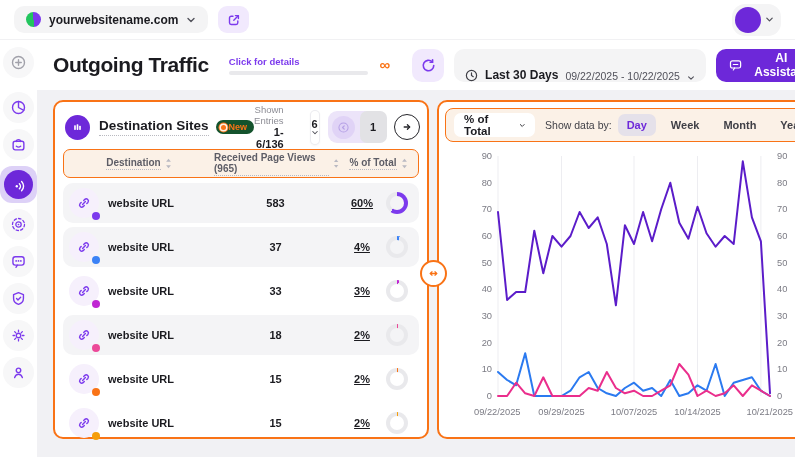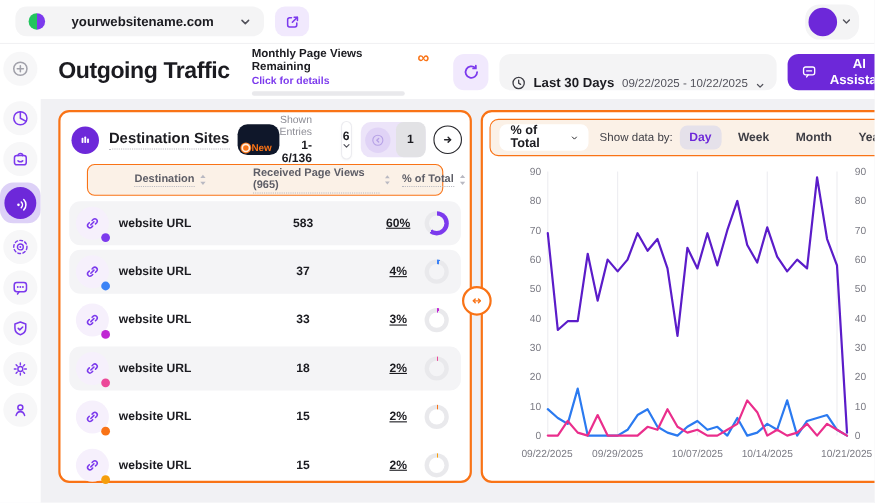--- a/index.html
+++ b/index.html
@@ -2,21 +2,21 @@
 <html><head>
 <meta charset="utf-8">
 <style>
   * { box-sizing: border-box; }
   body {
     margin: 0; width: 795px; height: 457px; overflow: hidden;
     font-family: "Liberation Sans", sans-serif; background: #fff; color: #1b1b20;
   }
   
   .topbar { height: 40px; display: flex; align-items: center; gap: 10px; padding: 0 14px; background: #fff; border-bottom: 1px solid #f1f1f3; }
-  .site-pill { display: flex; align-items: center; gap: 24px; background: #f4f4f5; border-radius: 10px; height: 27px; padding: 0 12px; font-size: 12px; font-weight: 700; cursor: pointer; }
+  .site-pill { display: flex; align-items: center; gap: 8px; background: #f4f4f5; border-radius: 10px; height: 27px; padding: 0 12px; font-size: 12px; font-weight: 700; cursor: pointer; }
   .logo { width: 15px; height: 15px; border-radius: 50%; background: conic-gradient(from 0deg, #7c3aed 0 50%, #22c55e 50% 100%); box-shadow: inset 0 0 0 2px #fff0; }
   .ext-btn { width: 31px; height: 27px; border: none; background: #f1e9fd; border-radius: 9px; color: #7c3aed; display: flex; align-items: center; justify-content: center; cursor: pointer; }
   .avatar-pill { margin-left: auto; display: flex; align-items: center; gap: 4px; background: #f4f4f5; border-radius: 13px; padding: 3px 7px 3px 3px; cursor: pointer; }
   .avatar { width: 26px; height: 26px; border-radius: 50%; background: #6d28d9; }
   .chev { color: #52525b; display: flex; }
   
   .app { display: flex; height: 417px; }
   .sidebar { width: 46px; background: #fff; display: flex; flex-direction: column; align-items: center; padding-top: 7px; gap: 6px; }
   .nav-item { width: 31px; height: 31px; border-radius: 50%; background: #f7f7f8; display: flex; align-items: center; justify-content: center; color: #7c3aed; cursor: pointer; flex: none; }
   .nav-item.muted { color: #a1a1aa; margin-bottom: 8px; }
@@ -39,32 +39,32 @@
   .ai-btn { height: 33px; background: #6d28d9; color: #fff; border: none; border-radius: 10px; display: flex; align-items: center; gap: 7px; padding: 0 13px; font-size: 12px; font-weight: 700; cursor: pointer; font-family: inherit; }
   
   .content { flex: 1; background: #f1f1f4; position: relative; padding: 10px 9px 0 16px; display: flex; gap: 8px; }
   .panel { background: #fff; border: 2px solid #f97316; border-radius: 10px; height: 339px; }
   .panel-table { width: 376px; padding: 4px 8px; }
   .panel-chart { flex: 1; padding: 4px 6px; display: flex; flex-direction: column; }
   
   .panel-head { display: flex; align-items: center; height: 42px; padding: 0 2px; }
   .ds-icon { width: 25px; height: 25px; border-radius: 50%; background: #6d28d9; display: flex; align-items: center; justify-content: center; margin-right: 9px; flex: none; }
   .ds-title { font-size: 13.5px; font-weight: 800; border-bottom: 1px dotted #b9b9c0; padding-bottom: 2px; white-space: nowrap; }
-  .new-badge { margin-left: 7px; background: #0f172a; color: #f97316; font-size: 9px; font-weight: 700; border-radius: 9px; padding: 16px 7px 2px 5px; display: flex; align-items: center; gap: 3px; }
+  .new-badge { margin-left: 7px; background: #14532d; color: #f97316; font-size: 9px; font-weight: 700; border-radius: 9px; padding: 2px 7px 2px 5px; display: flex; align-items: center; gap: 3px; }
   .new-badge::before { content: ""; width: 5px; height: 5px; border-radius: 50%; background: #f97316; box-shadow: 0 0 0 1.5px #fdeee0, 0 0 0 2.5px #f97316; }
   .shown { margin-left: auto; text-align: right; margin-right: 27px; }
   .shown-label { font-size: 9.5px; color: #8e8e96; }
   .shown-value { font-size: 11px; font-weight: 800; }
   .size-select { width: 30px; height: 33px; background: #fff; border-radius: 8px; box-shadow: 0 0 0 1px #ececf0, 0 1px 3px rgba(0,0,0,.08); display: flex; flex-direction: column; align-items: center; justify-content: center; font-size: 11px; font-weight: 700; cursor: pointer; margin-right: 9px; line-height: 1.1; }
   .pager { display: flex; align-items: center; background: #ece4f9; border-radius: 9px; height: 32px; padding-left: 4px; }
   .pg-prev { width: 23px; height: 23px; border-radius: 50%; background: #e0d3f6; color: #b6a1e6; display: flex; align-items: center; justify-content: center; border: none; }
   .pg-num { width: 27px; height: 32px; background: #e2e2e5; display: flex; align-items: center; justify-content: center; font-size: 11px; font-weight: 700; border-radius: 7px; margin-left: 5px; }
   .pg-next { width: 26px; height: 26px; border-radius: 50%; border: 1.6px solid #26262b; background: #fff; display: flex; align-items: center; justify-content: center; margin-left: 7px; cursor: pointer; color: #26262b; }
   
-  .cols-head { display: grid; grid-template-columns: 150px 125px 48px 31px; align-items: center; height: 29px; background: #fbf1e7; border: 1.5px solid #f97316; border-radius: 7px; margin: 1px 16px 5px; }
+  .cols-head { display: grid; grid-template-columns: 150px 125px 48px 31px; align-items: center; height: 29px; background: #fbf1e7; border: 1.5px solid #f97316; border-radius: 7px; margin: 1px 0 5px; }
   .col-label { font-size: 10px; color: #5d5d66; font-weight: 600; justify-self: center; display: flex; align-items: center; gap: 4px; }
   .col-label .txt { border-bottom: 1px dotted #b9b9c0; padding-bottom: 1px; }
   .rows { display: flex; flex-direction: column; gap: 4px; }
   .t-row { display: grid; grid-template-columns: 150px 125px 48px 31px; align-items: center; height: 40px; border-radius: 10px; --hole: #fff; cursor: pointer; }
   .t-row.shaded { background: #f4f4f6; --hole: #f4f4f6; }
   .cell-dest { display: flex; align-items: center; gap: 9px; padding-left: 6px; }
   .link-wrap { position: relative; width: 30px; height: 30px; border-radius: 50%; background: #f6f0fc; display: flex; align-items: center; justify-content: center; flex: none; }
   .dot { position: absolute; right: -1px; bottom: -2px; width: 8px; height: 8px; border-radius: 50%; }
   .row-label { font-size: 11px; font-weight: 600; }
   .row-views { font-size: 11px; font-weight: 600; justify-self: center; }
@@ -175,21 +175,20 @@
           <path d="M3.4 11.8c.6-2.1 1.9-3.2 3.6-3.2s3 1.1 3.6 3.2"></path>
         </svg>
     </div>
   </nav>
 
   <div class="main">
 
     <div class="main-header">
       <h1 class="page-title">Outgoing Traffic</h1>
       <div class="quota">
-        <div class="quota-label">Monthly Page Views Remaining</div>
         <a class="quota-link">Click for details</a>
         <span class="infinity">∞</span>
         <div class="progress"></div>
       </div>
       <div class="hdr-spacer"></div>
       <button class="refresh-btn">
         <svg width="15" height="15" viewBox="0 0 14 14" fill="none" stroke="currentColor" stroke-width="1.5" stroke-linecap="round">
             <path d="M11.9 7A4.9 4.9 0 1 1 10.4 3.5"></path>
             <path d="M10.8 1.6v2.3H8.5"></path>
           </svg>

